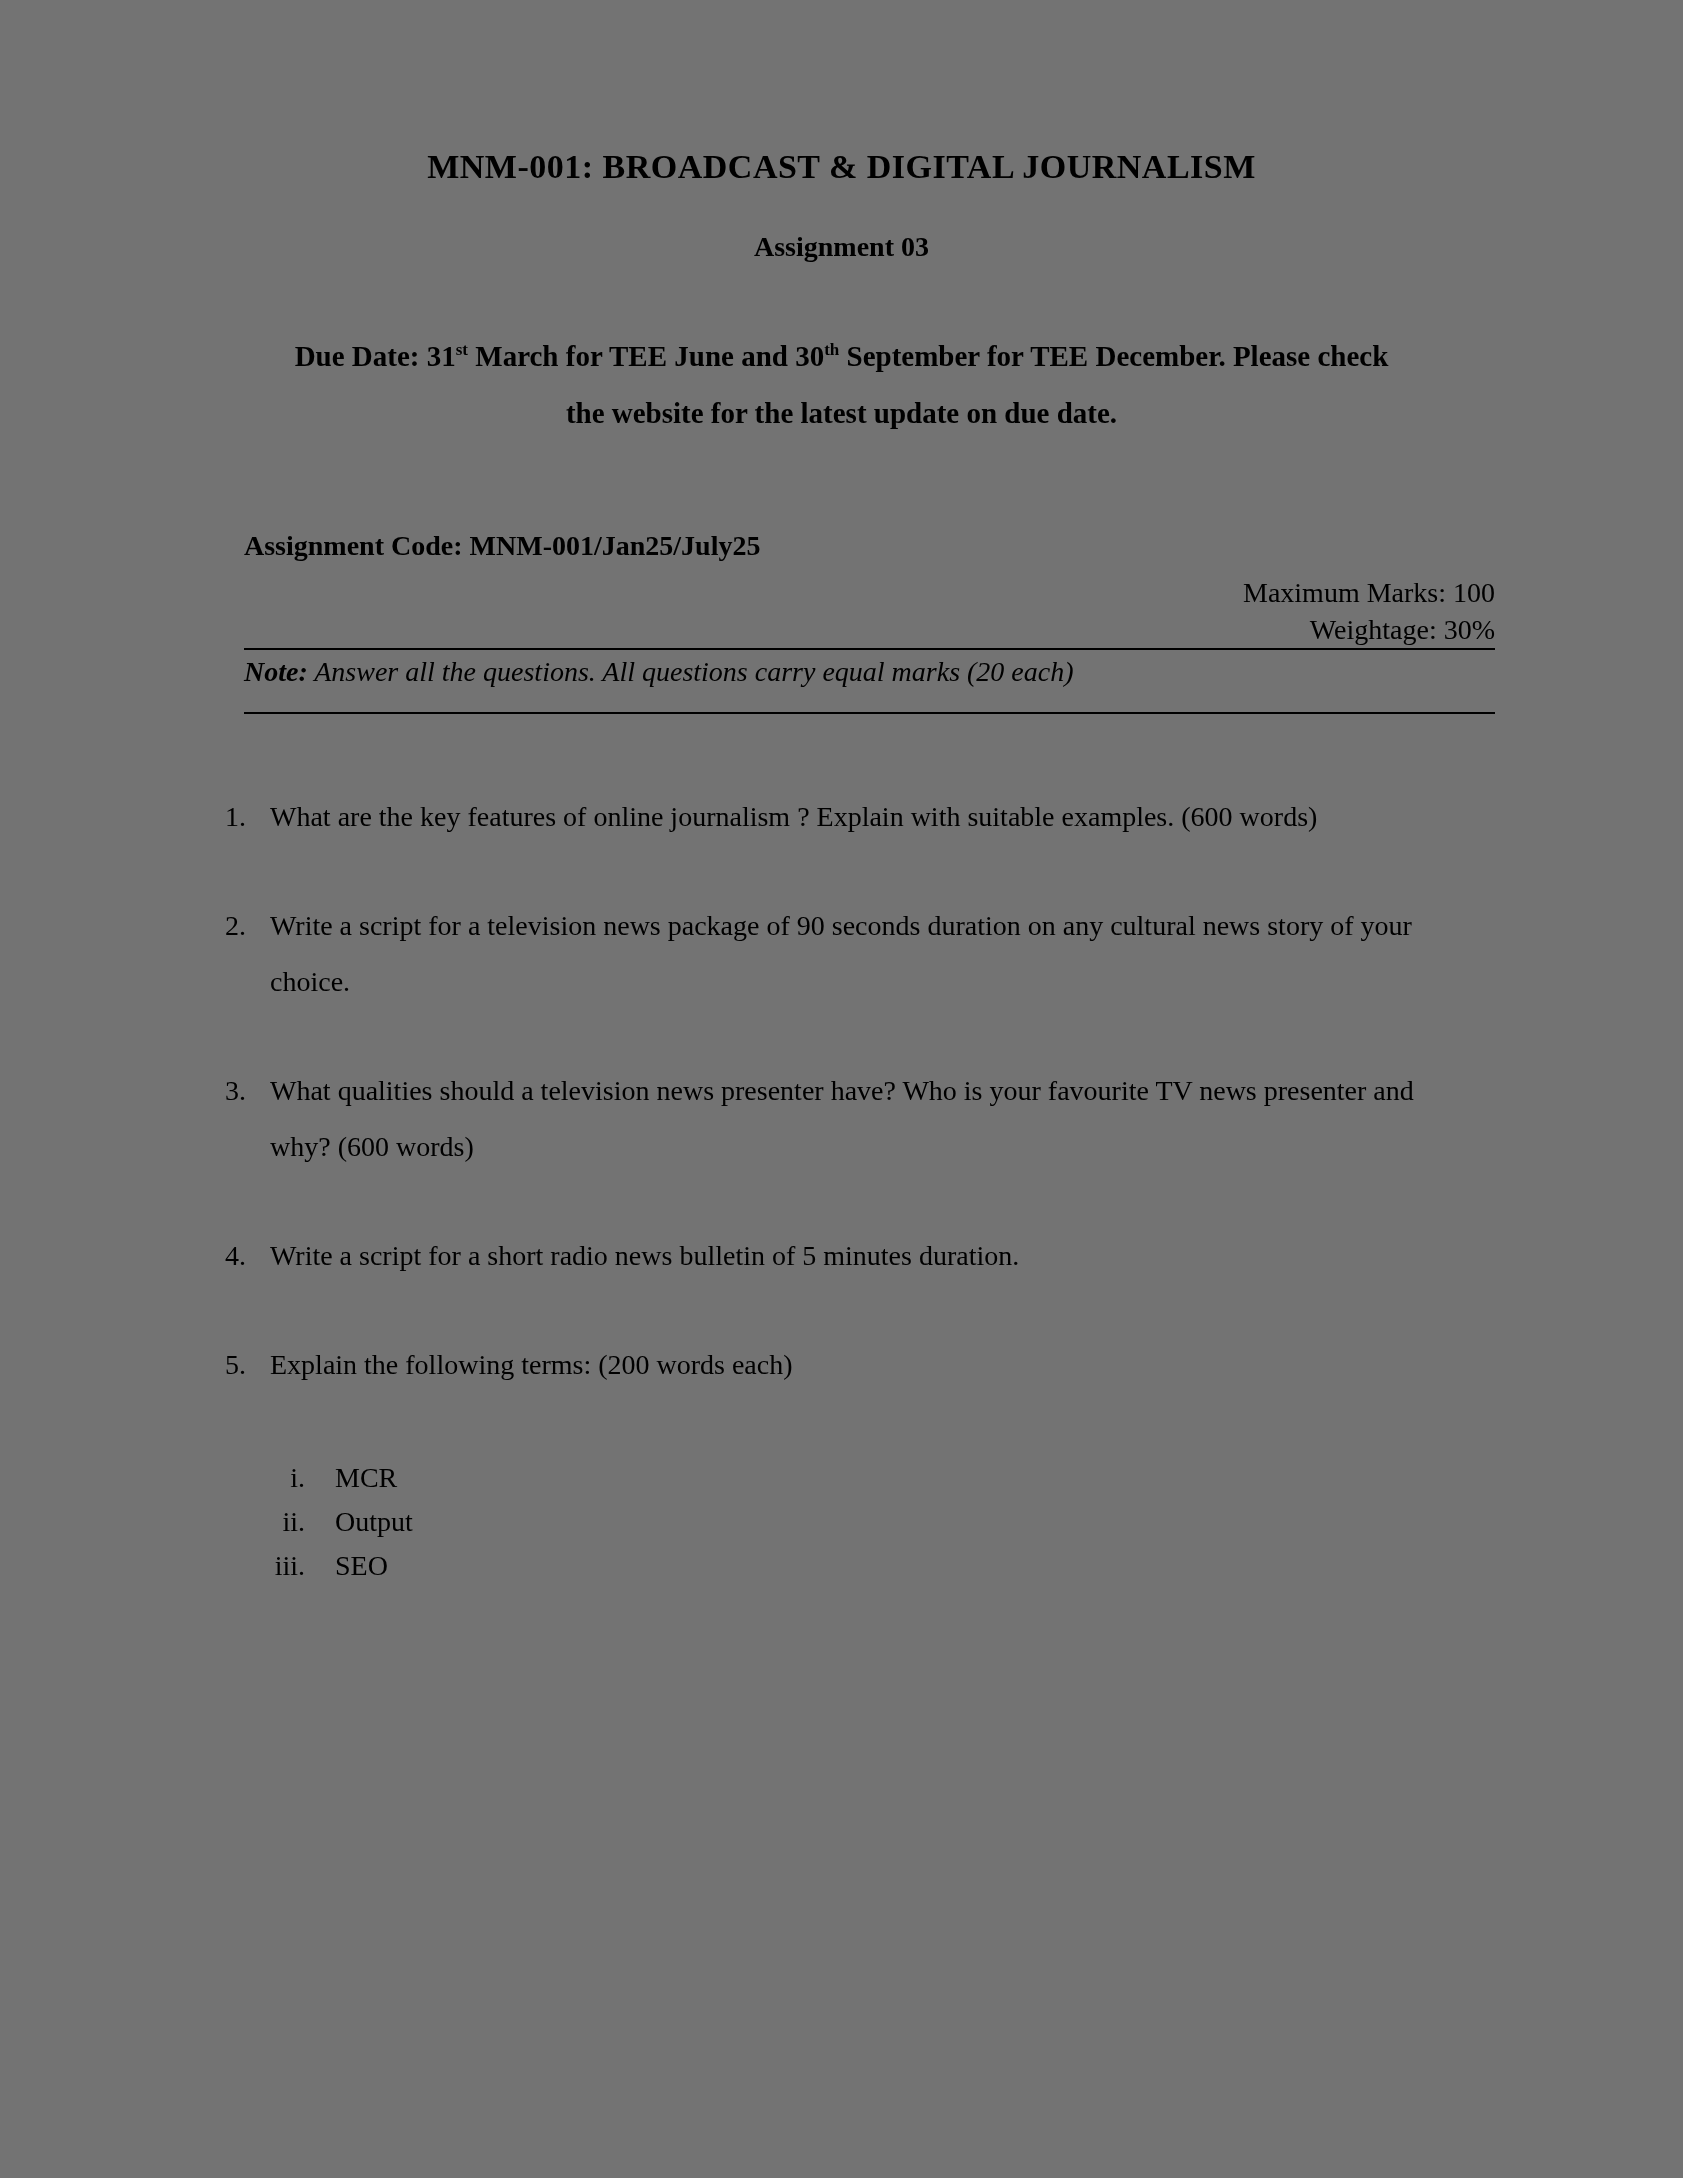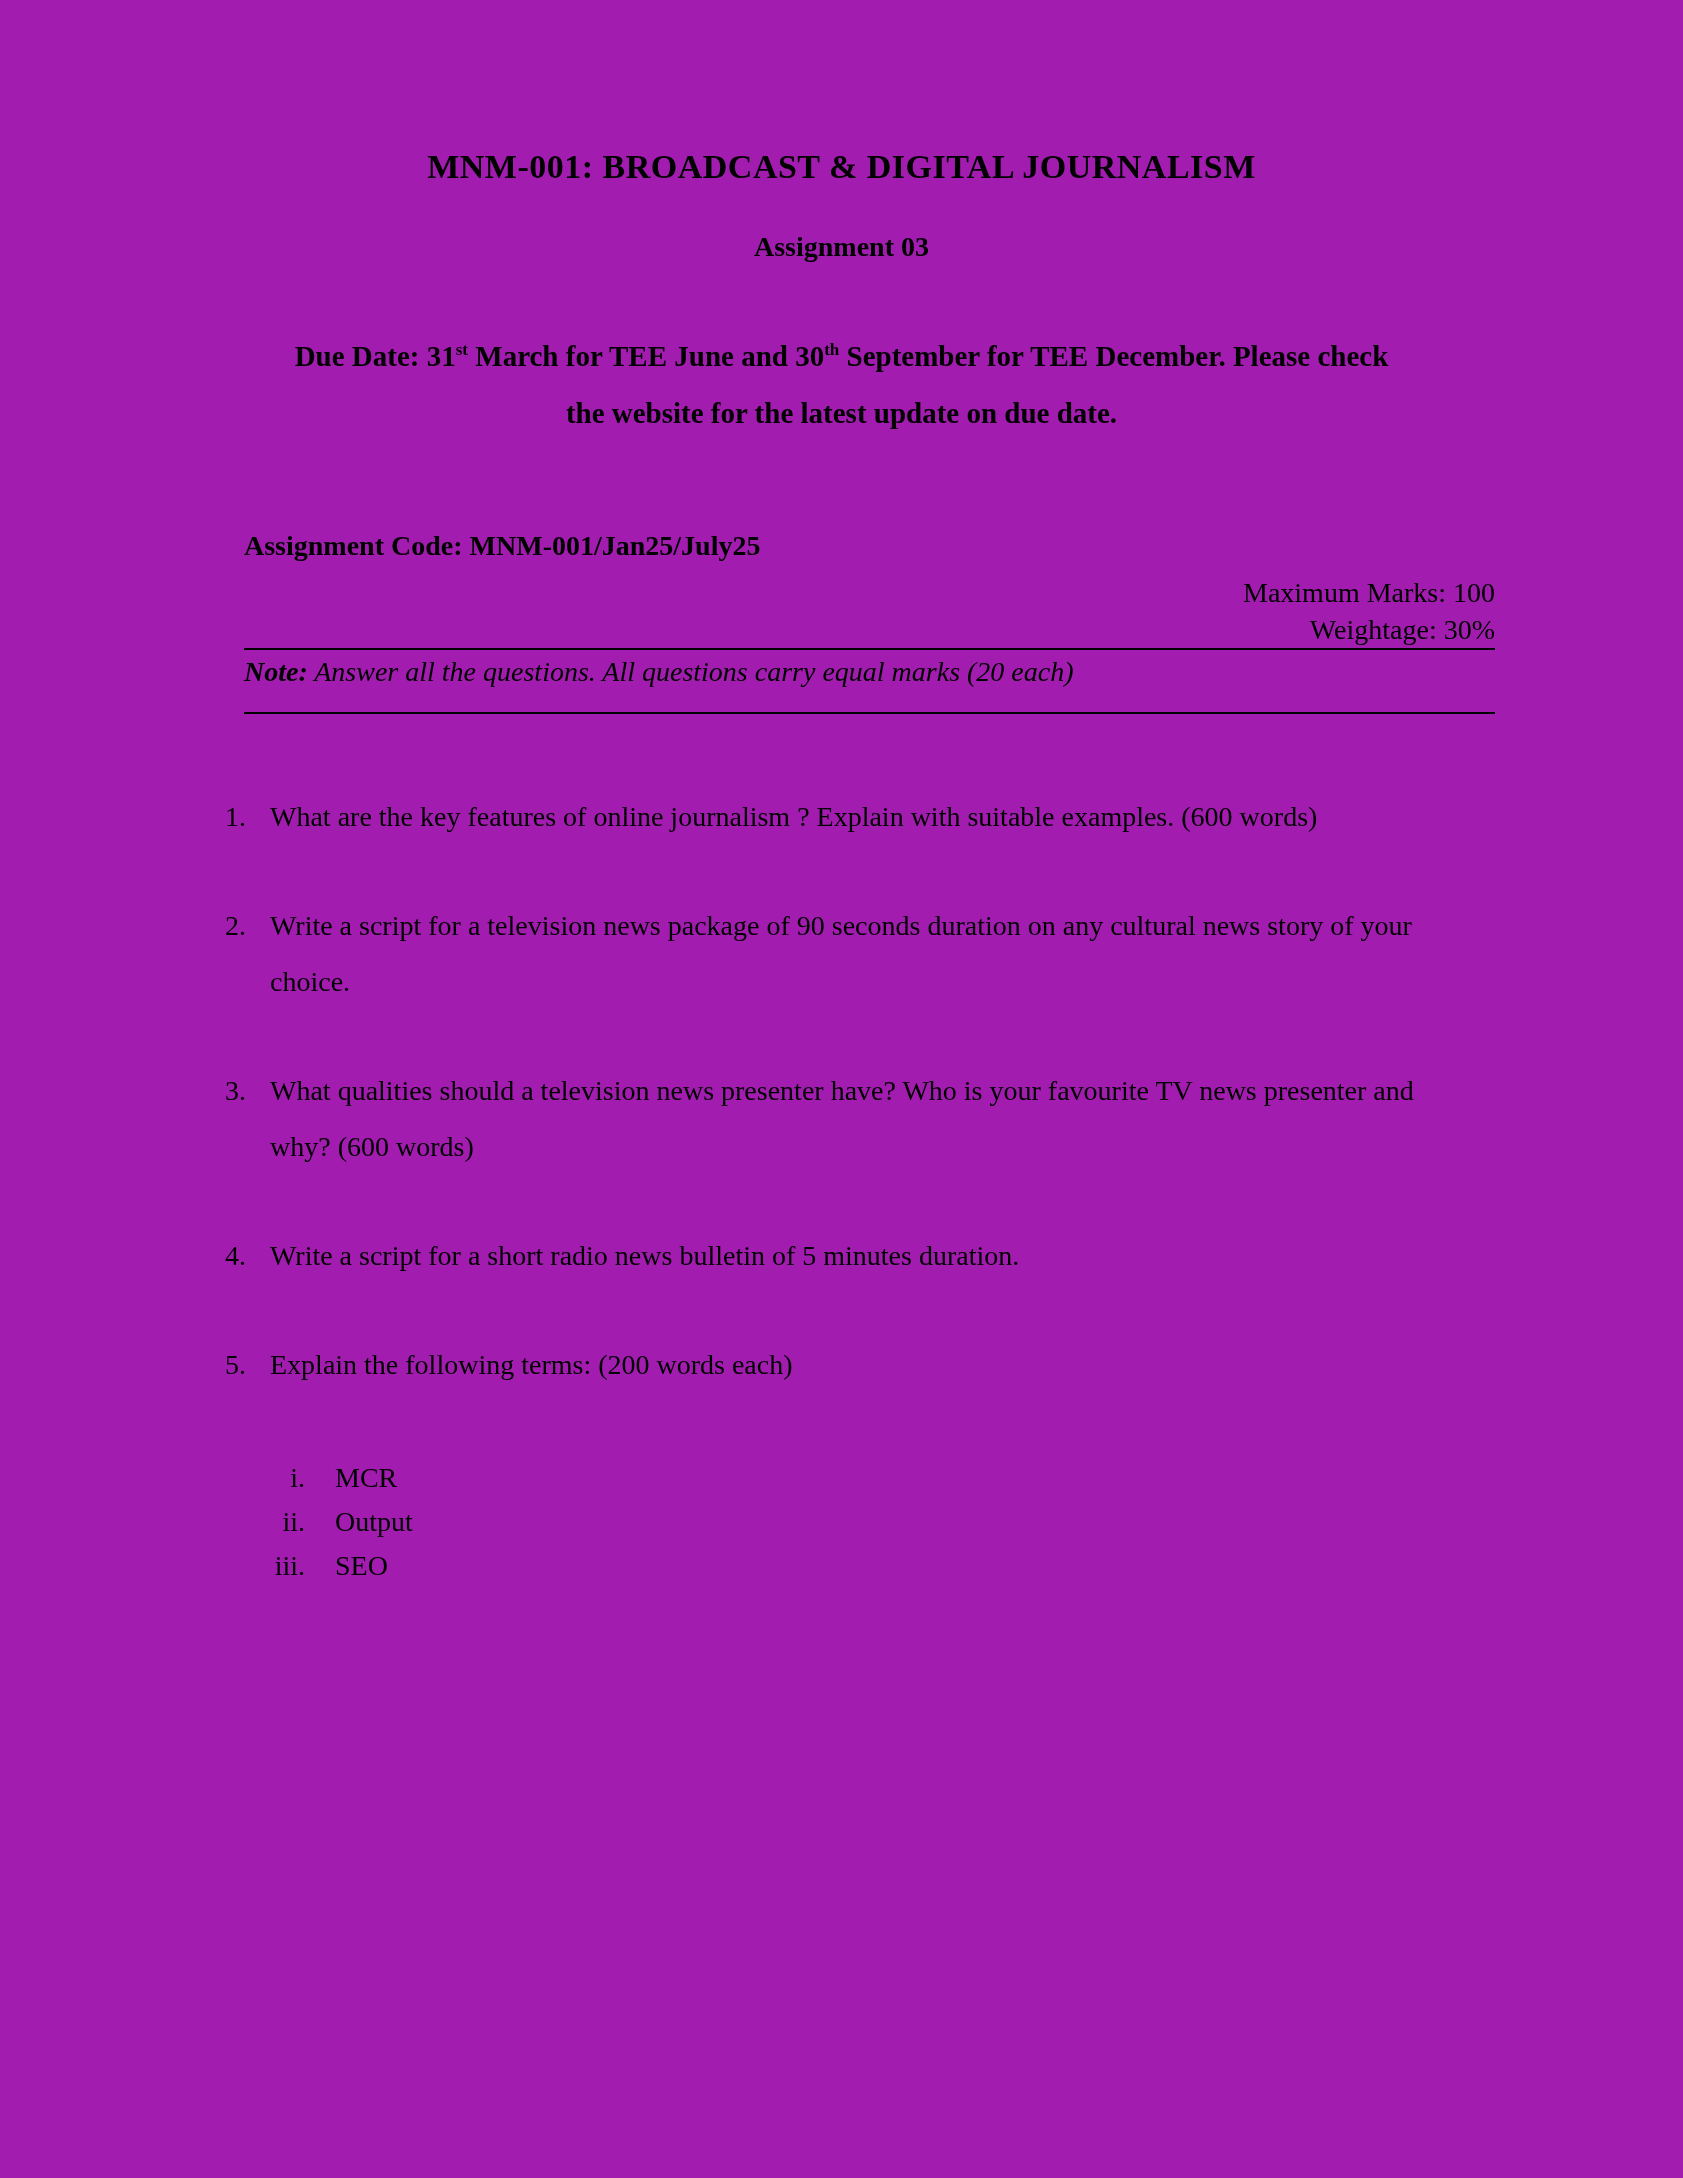--- a/index.html
+++ b/index.html
@@ -1,21 +1,21 @@
 <!DOCTYPE html>
 <html><head>
 <meta charset="utf-8">
 <style>
   html, body { margin: 0; padding: 0; background: #ffffff; }
   .page {
     position: relative;
     width: 1683px;
     height: 2178px;
     box-sizing: border-box;
-    background: #a21caf;
+    background: #737373;
     color: #000000;
     font-family: "Liberation Serif", "DejaVu Serif", serif;
     font-size: 28px;
     padding: 147px 213px 0 213px;
     overflow: hidden;
   }
   .doc-title {
     margin: 0;
     font-size: 34px;
     font-weight: 700;

